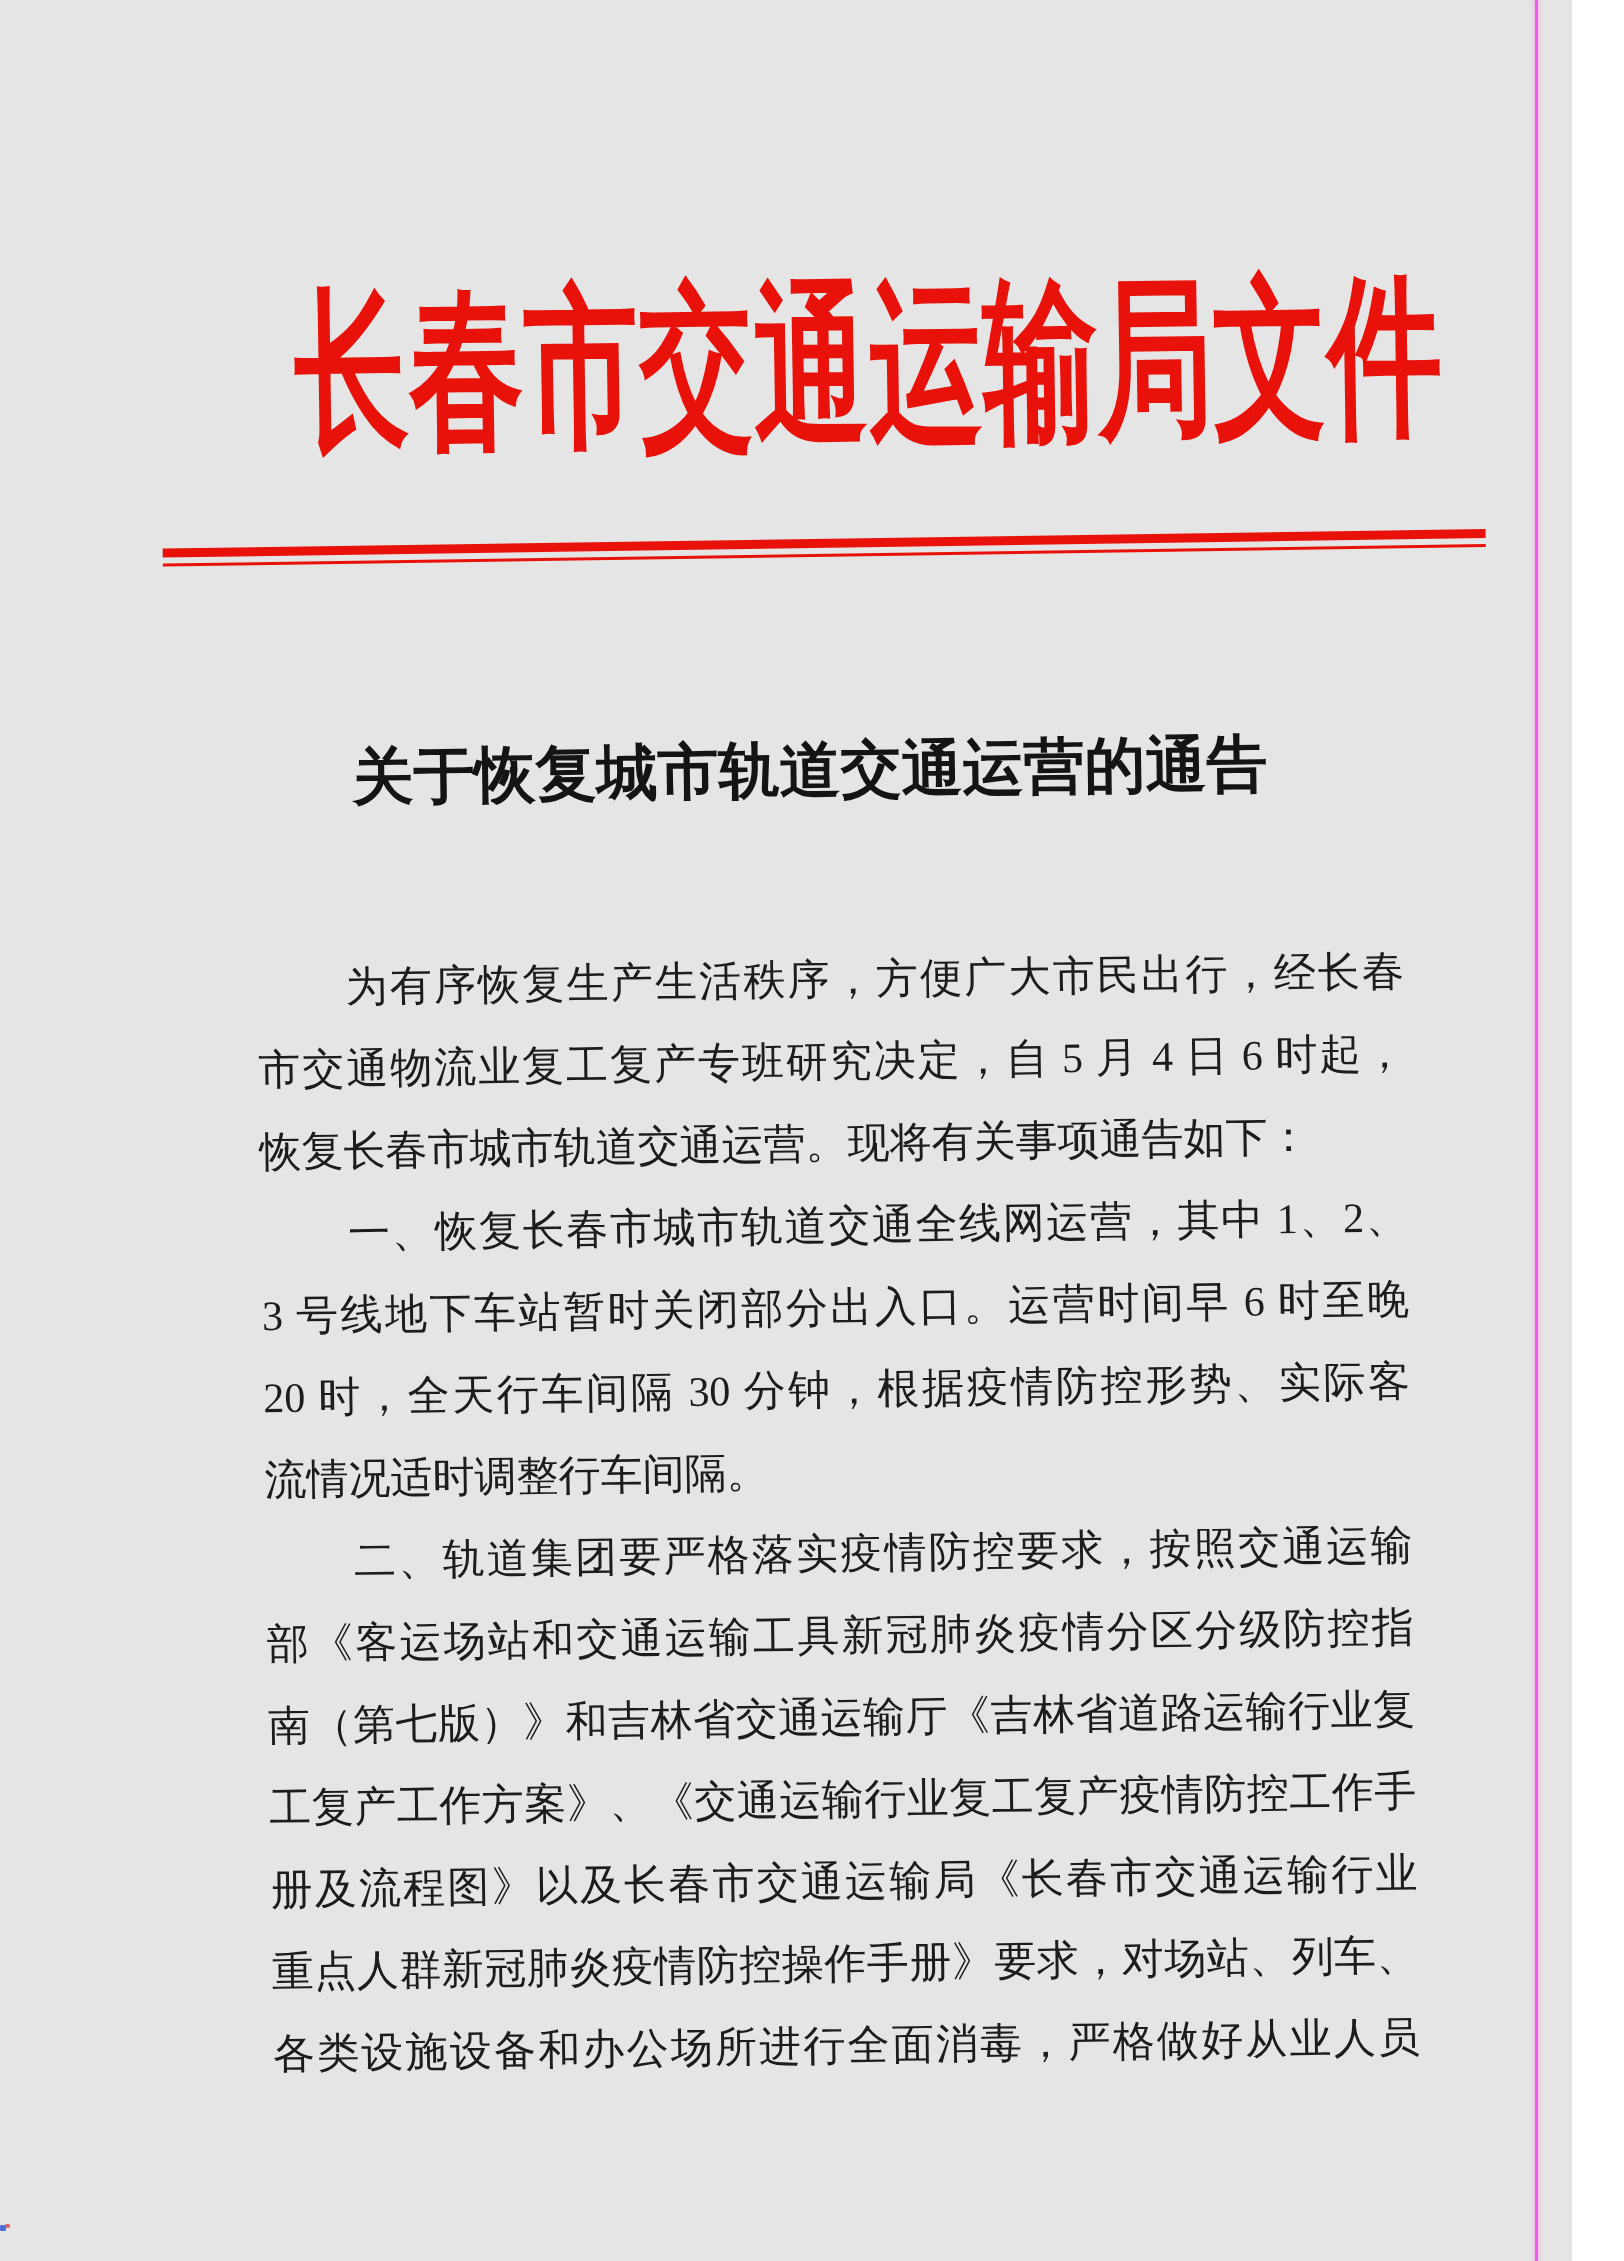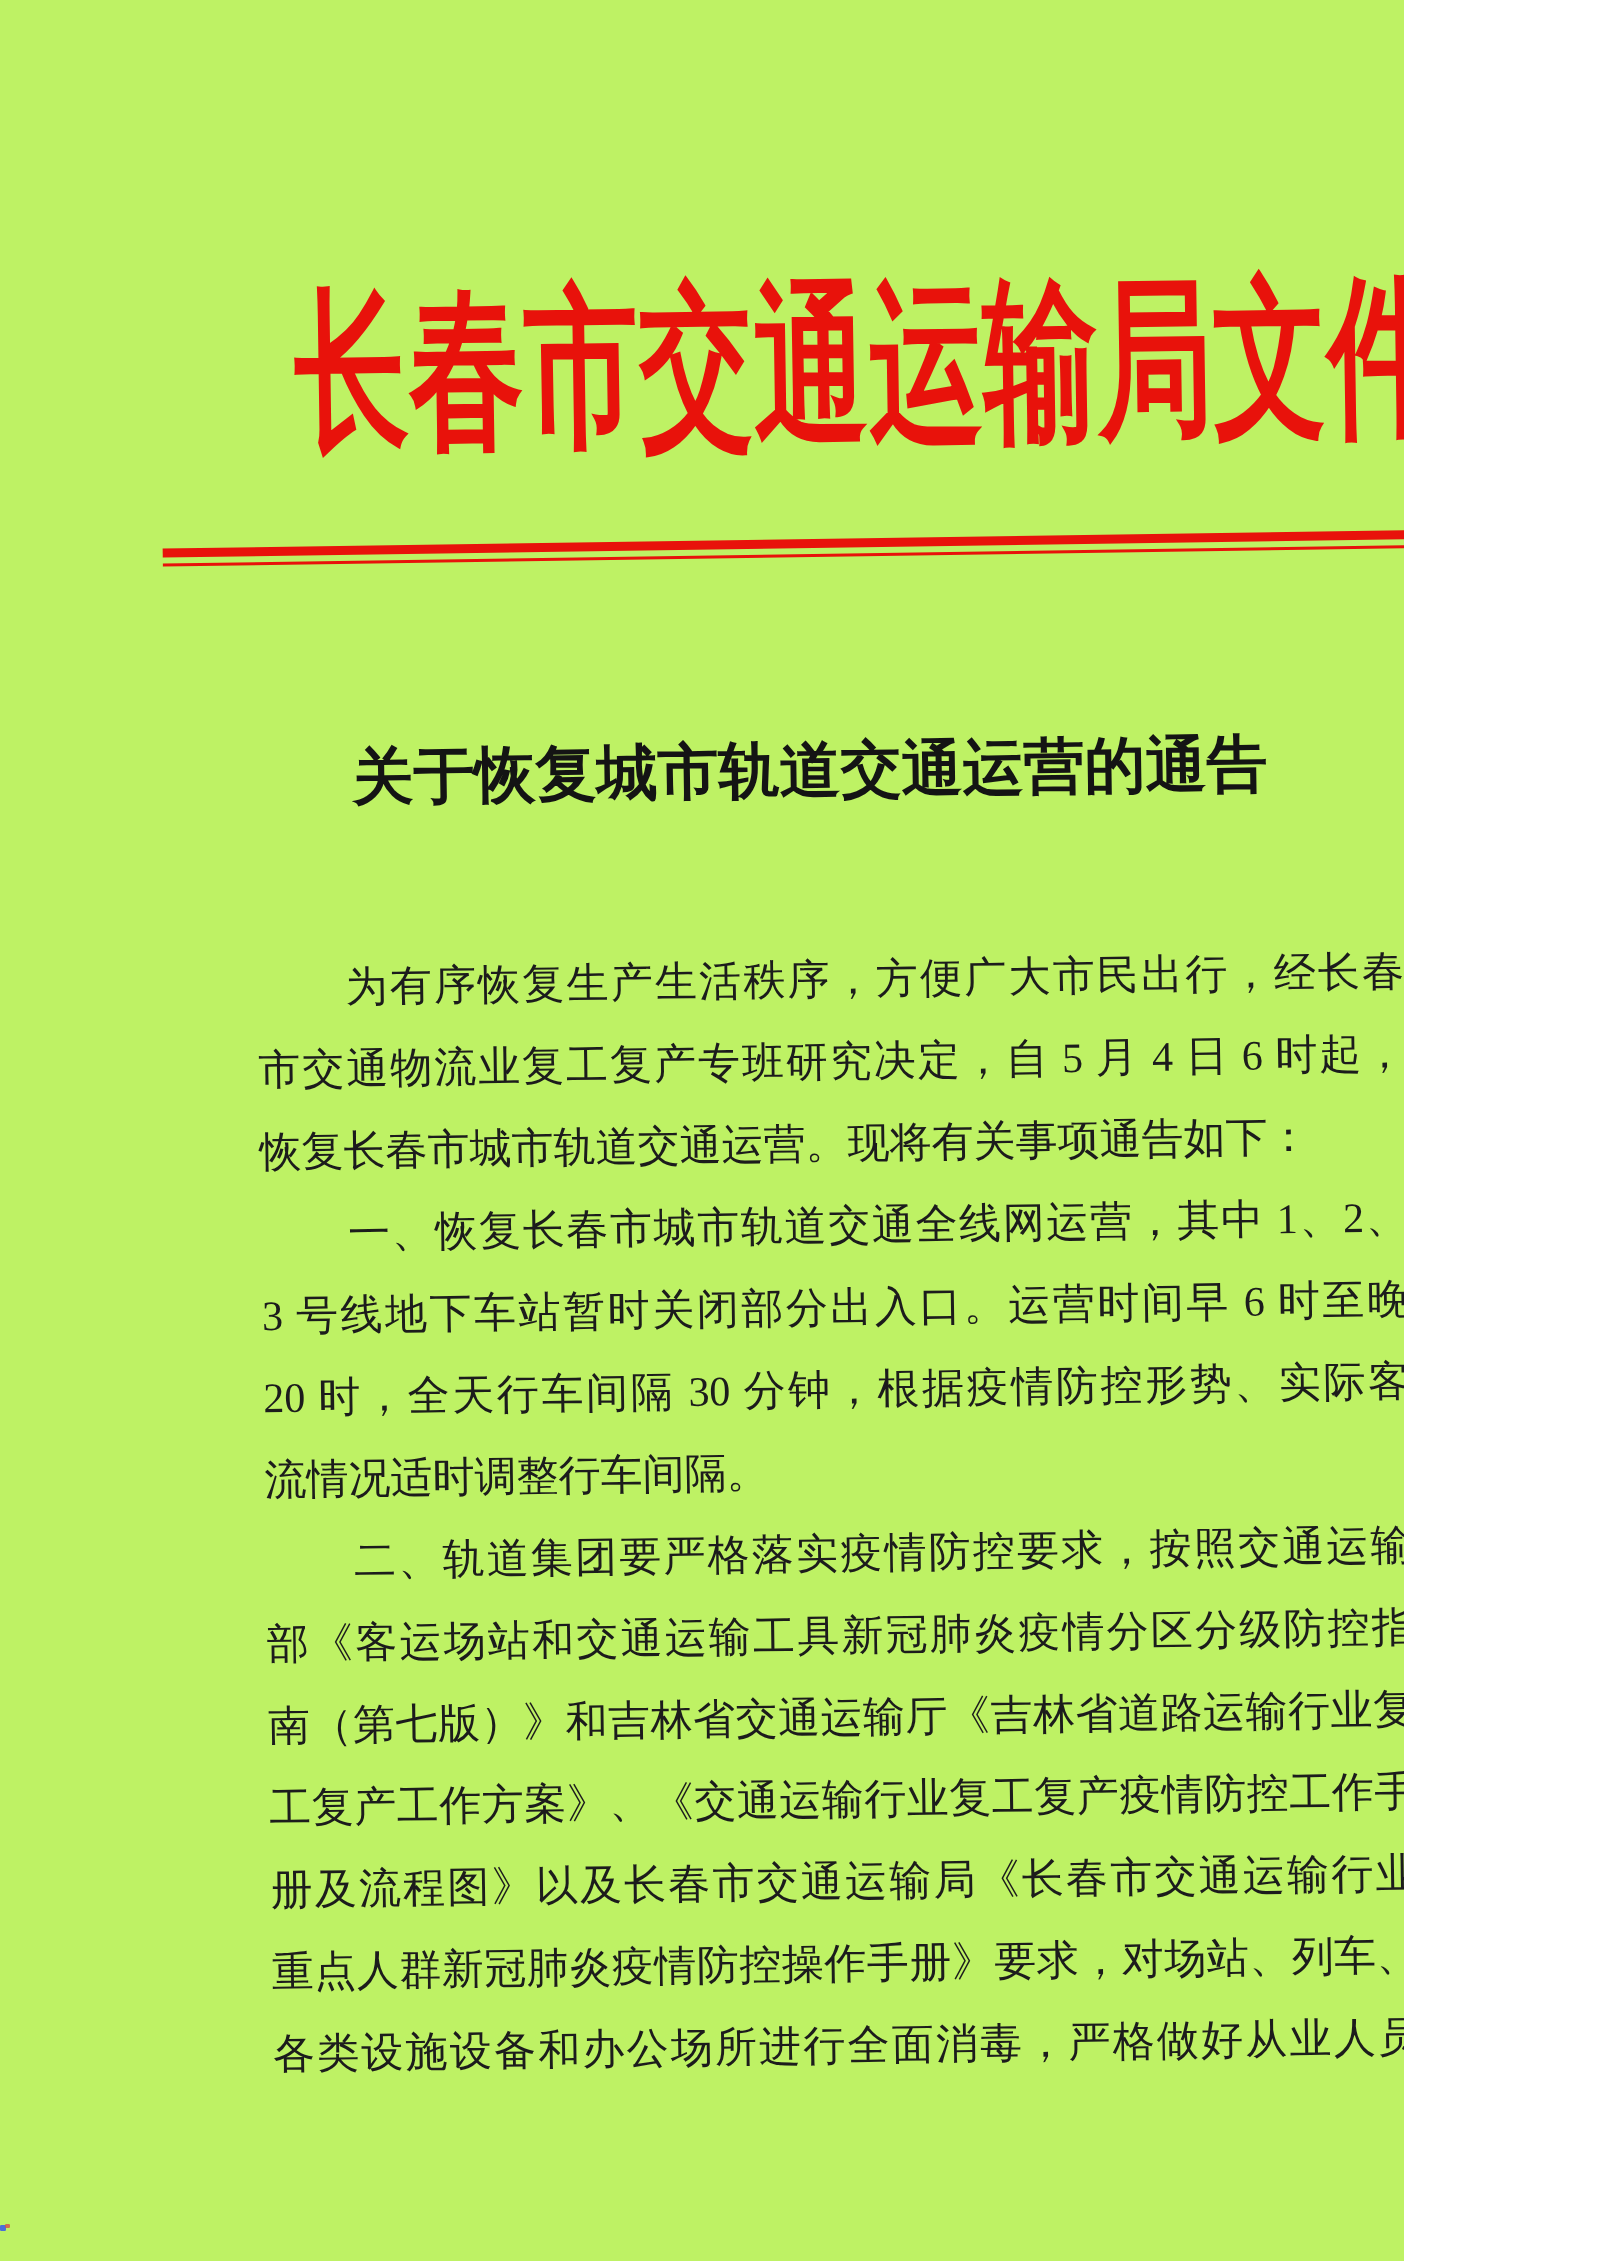--- a/index.html
+++ b/index.html
@@ -2,23 +2,23 @@
 <html style="font-size:10.6px"><head>
 <meta charset="utf-8">
 <style>
   html, body {
     margin: 0;
     padding: 0;
     background: #ffffff;
   }
   .page {
     position: relative;
-    width: 1404px;
+    width: 1572px;
     height: 2261px;
-    background: #bef264;
+    background: #e5e5e5;
     overflow: hidden;
     font-family: "Liberation Serif", "DejaVu Serif", serif;
   }
   
   .tilt {
     position: absolute;
     left: 0; top: 0;
     width: 1624px;
     height: 2261px;
     transform: rotate(-0.85deg);

